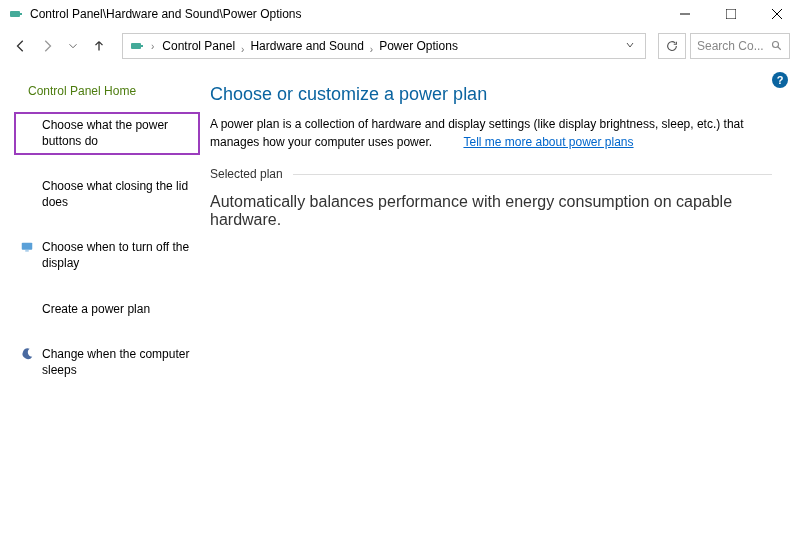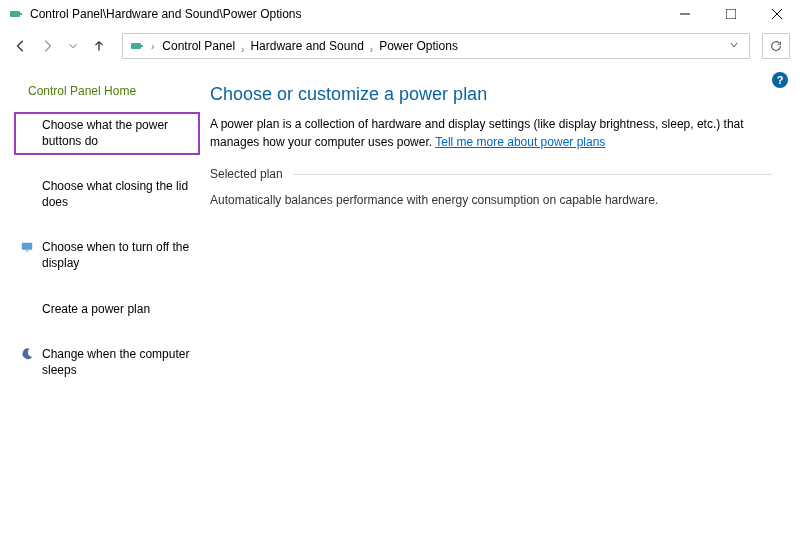--- a/index.html
+++ b/index.html
@@ -31,29 +31,29 @@
     .sidebar { width: 200px; padding: 0 0 0 14px; display: flex; flex-direction: column; }
     .sidebar-home { font-size: 12px; color: #4d7c0f; margin-bottom: 14px; padding-left: 14px; }
     .side-link { display: flex; align-items: flex-start; font-size: 12px; color: #000; padding: 6px 8px 6px 4px; margin-bottom: 18px; }
     .side-link.highlighted { border: 2px solid #9b3dbd; padding: 4px 6px 4px 2px; }
     .side-link .icon-slot { width: 18px; display: flex; justify-content: center; flex-shrink: 0; }
     .side-link .label { padding-left: 6px; line-height: 1.3; }
     
     .main { flex: 1; padding: 0 28px 0 10px; }
     .page-title { color: #0a64a0; font-size: 18px; font-weight: 400; margin-bottom: 10px; }
     .desc { font-size: 12px; line-height: 1.5; margin-bottom: 16px; }
-    .desc a { color: #0066cc; text-decoration: underline; }
+    .desc a { color: #0066cc; text-decoration: underline; margin-left: 28px; }
     
     .section-header { display: flex; align-items: center; font-size: 12px; color: #333; margin-bottom: 12px; }
     .section-header .line { flex: 1; height: 1px; background: #ddd; margin-left: 10px; }
     
     .plan-row { display: flex; justify-content: space-between; align-items: flex-start; }
     .plan-name { font-size: 12px; font-weight: bold; }
     .plan-action { color: #0066cc; font-size: 12px; }
-    .plan-desc { font-size: 12px; margin-top: 4px; color: #333; }
+    .plan-desc { font-size: 16px; margin-top: 4px; color: #333; }
     .monitor-icon-svg rect { fill: #5aa0d8; }
     .moon-icon-svg { fill: #4a6aa0; }
   </style>
 </head>
 <body>
 
 <div class="titlebar">
   <svg class="titlebar-icon" viewBox="0 0 16 16">
       <rect x="2" y="5" width="10" height="6" rx="1" fill="#4a9"></rect>
       <rect x="12" y="7" width="2" height="2" fill="#4a9"></rect>
@@ -118,20 +118,27 @@
           <path d="M2 3 L5 7 L8 3" fill="none" stroke="#555" stroke-width="1"></path>
         </svg></div>
   </div>
 
   <div class="refresh">
       <svg width="14" height="14" viewBox="0 0 16 16">
         <path d="M13 8 A5 5 0 1 1 11.5 4.5 M13 3 L13 6 L10 6" fill="none" stroke="#555" stroke-width="1.3"></path>
       </svg>
     </div>
 
+  <div class="search-box">
+    <span>Search Co...</span>
+    <svg width="12" height="12" viewBox="0 0 16 16">
+        <circle cx="6" cy="6" r="4" fill="none" stroke="#888" stroke-width="1.5"></circle>
+        <line x1="9" y1="9" x2="13" y2="13" stroke="#888" stroke-width="1.5"></line>
+      </svg>
+  </div>
 </div>
 
 <div class="content">
   <div class="help-icon">?</div>
 
   <div class="sidebar">
     <div class="sidebar-home">Control Panel Home</div>
 
     <div class="side-link highlighted">
       <span class="icon-slot"></span>

